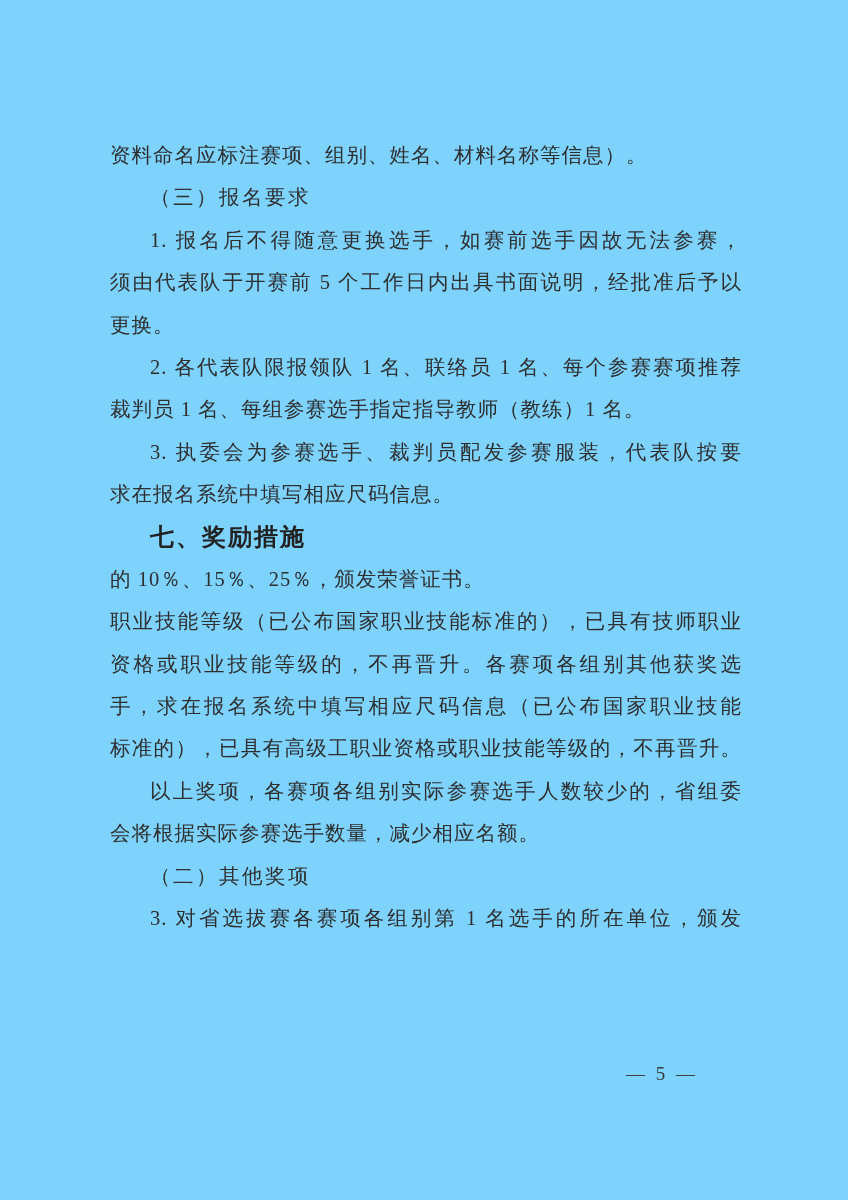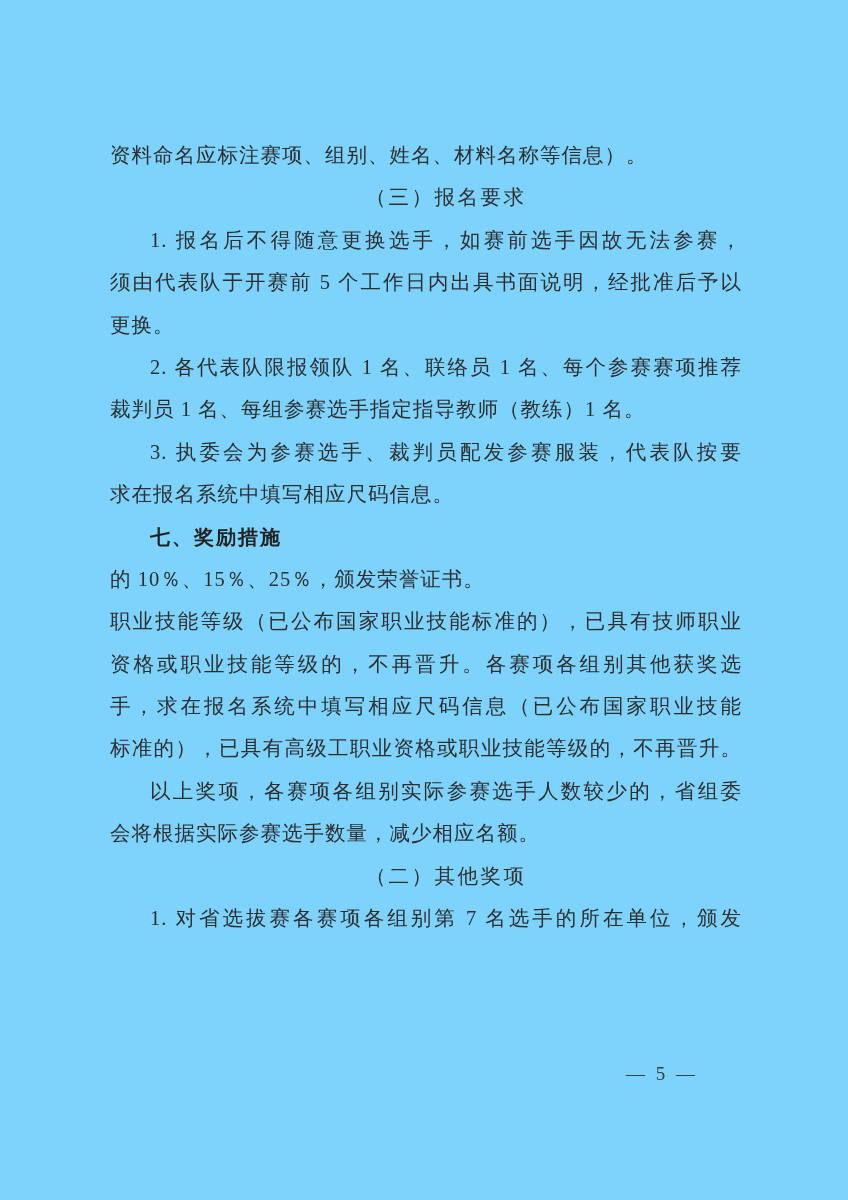--- a/index.html
+++ b/index.html
@@ -33,28 +33,27 @@
   .line.indent {
     text-indent: 40px;
   }
   .line.justify {
     text-align: justify;
     text-align-last: justify;
     text-justify: inter-character;
   }
   .line.heading-bold {
     font-weight: bold;
-    font-size: 20px;
+    font-size: 24px;
     letter-spacing: 2px;
     color: #222222;
   }
   .line.heading-kai {
     letter-spacing: 2.5px;
     color: #303030;
-    text-align: center;
   }
   .page-number {
     position: absolute;
     left: 626px;
     top: 1063px;
     font-size: 19px;
     letter-spacing: 3px;
     color: #3a3a3a;
     white-space: nowrap;
   }
@@ -75,17 +74,17 @@
     <div class="line">求在报名系统中填写相应尺码信息。</div>
     <div class="line indent heading-bold">七、奖励措施</div>
     <div class="line">的 10％、15％、25％，颁发荣誉证书。</div>
     <div class="line justify">职业技能等级（已公布国家职业技能标准的），已具有技师职业</div>
     <div class="line justify">资格或职业技能等级的，不再晋升。各赛项各组别其他获奖选</div>
     <div class="line justify">手，求在报名系统中填写相应尺码信息（已公布国家职业技能</div>
     <div class="line justify">标准的），已具有高级工职业资格或职业技能等级的，不再晋升。</div>
     <div class="line indent justify">以上奖项，各赛项各组别实际参赛选手人数较少的，省组委</div>
     <div class="line">会将根据实际参赛选手数量，减少相应名额。</div>
     <div class="line indent heading-kai">（二）其他奖项</div>
-    <div class="line indent justify">1. 对省选拔赛各赛项各组别第 7 名选手的所在单位，颁发</div>
+    <div class="line indent justify">3. 对省选拔赛各赛项各组别第 1 名选手的所在单位，颁发</div>
   </div>
 
   <div class="page-number">— 5 —</div>
 </div>
 
 </body></html>

